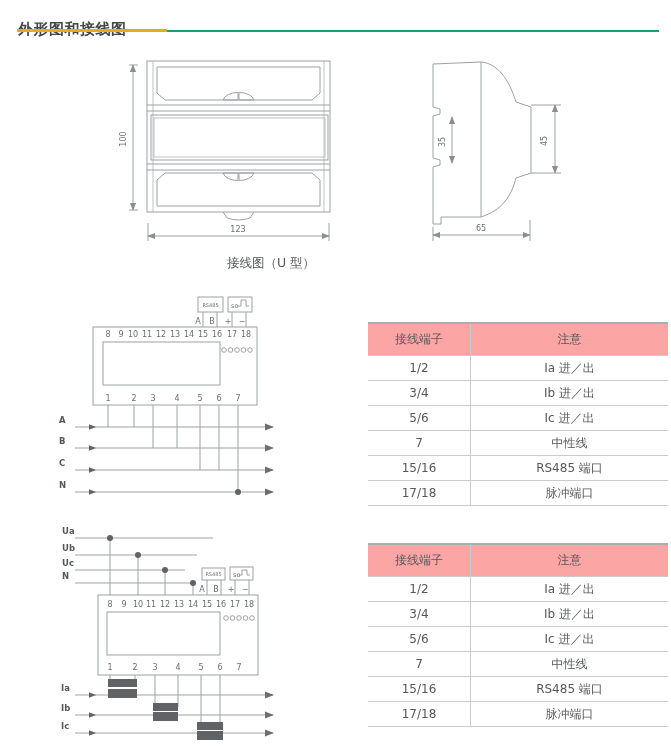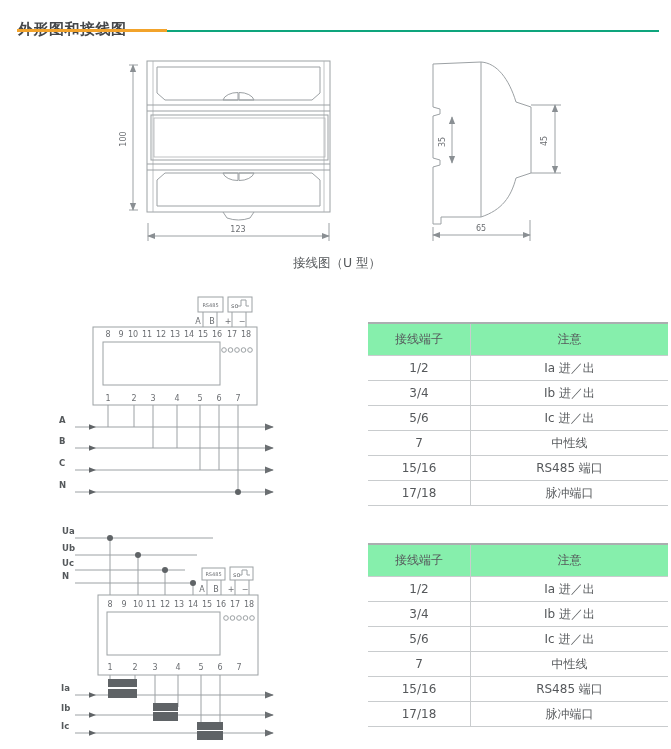--- a/index.html
+++ b/index.html
@@ -2,40 +2,40 @@
 <html><head>
 <meta charset="utf-8">
 <style>
   html,body{margin:0;padding:0;}
   body{width:671px;height:749px;background:#ffffff;font-family:"DejaVu Sans","Liberation Sans",sans-serif;}
   .page{position:absolute;left:0;top:0;width:671px;height:749px;background:#fff;overflow:hidden;}
   .title{position:absolute;left:18px;top:0;font-size:15px;font-weight:700;color:#44474a;letter-spacing:.5px;margin-top:20px;}
   .bar{position:absolute;top:29px;}
   .bar-orange{left:17px;width:150px;height:3px;}
   .bar-green{left:167px;width:492px;height:2px;top:30px;}
-  .caption{position:absolute;left:227px;top:255px;width:220px;text-align:center;font-size:12.5px;color:#55585b;}
+  .caption{position:absolute;left:227px;top:255px;width:220px;font-size:12.5px;color:#55585b;}
   svg{position:absolute;overflow:visible;}
   .sv-front{left:112px;top:55px;}
   .sv-side{left:405px;top:55px;}
   .sv-d1{left:45px;top:288px;}
   .sv-d2{left:45px;top:518px;}
   svg text{font-family:"DejaVu Sans","Liberation Sans",sans-serif;fill:#6b6e72;}
   .ln{stroke:#9ca1a4;stroke-width:1;fill:none;}
   .thin{stroke:#aeb2b5;stroke-width:.8;fill:none;}
   .dk{fill:#5f6366;}
   .num text, .num{font-size:8px;text-anchor:middle;}
   .dim{font-size:8px;text-anchor:middle;fill:#6b6e72;}
   .lbl text{font-size:8px;text-anchor:middle;}
   .blbl text{font-size:8.5px;font-weight:bold;fill:#54585b;text-anchor:start;}
   .tiny{font-size:5px;text-anchor:middle;}
   .so-t{font-size:6.5px;text-anchor:start;}
   .wire-table{position:absolute;width:300px;border-collapse:collapse;table-layout:fixed;font-size:12px;color:#55585b;}
   .t1{left:368px;top:322px;}
   .t2{left:368px;top:543px;}
-  .wire-table th{background:#86efac;border-top:2px solid #abaeb0;height:29px;font-weight:normal;}
+  .wire-table th{background:#fca5a5;border-top:2px solid #abaeb0;height:29px;font-weight:normal;}
   .wire-table th,.wire-table td{border-bottom:1px solid #c9ccce;text-align:center;}
   .wire-table td{height:22px;}
   .wire-table .col1{width:100px;border-right:1px solid #c9ccce;}
 </style>
 </head>
 <body>
 
 <div class="page">
 
   <div class="title">外形图和接线图</div>

